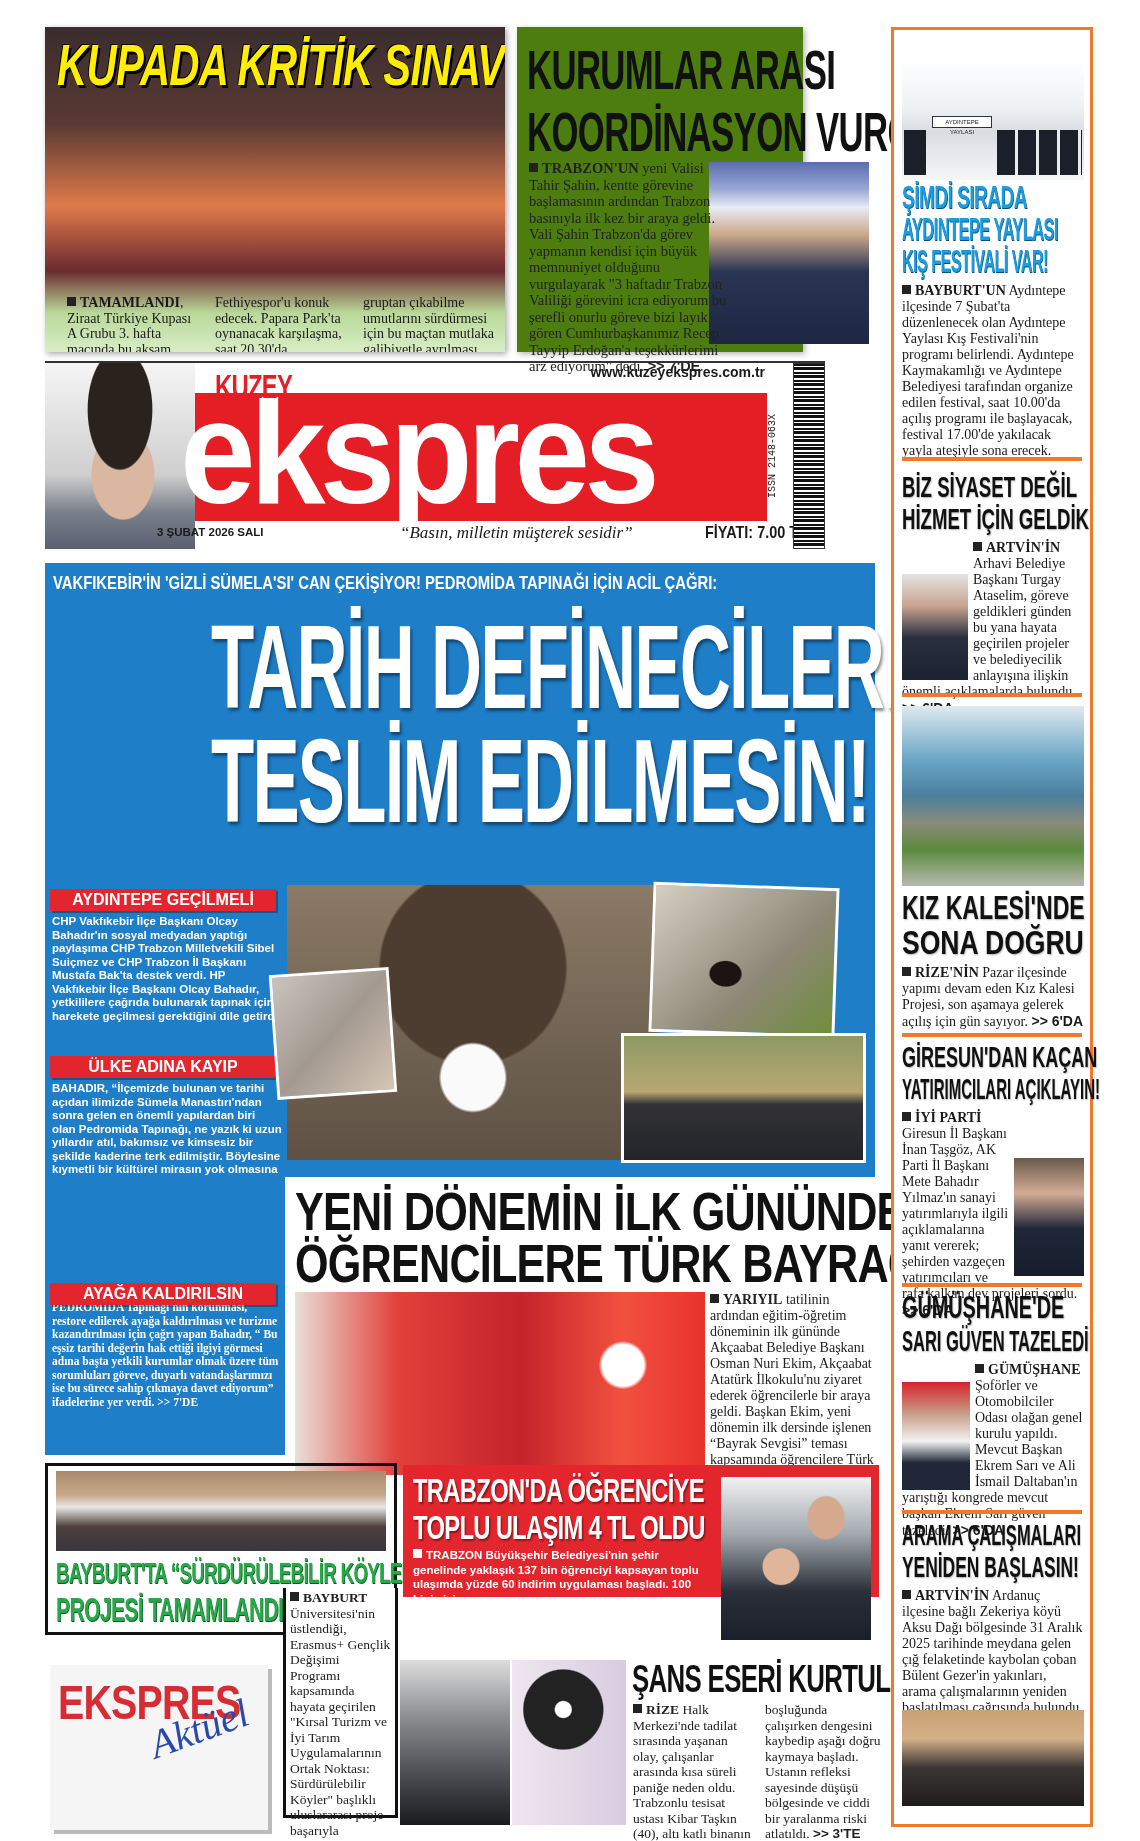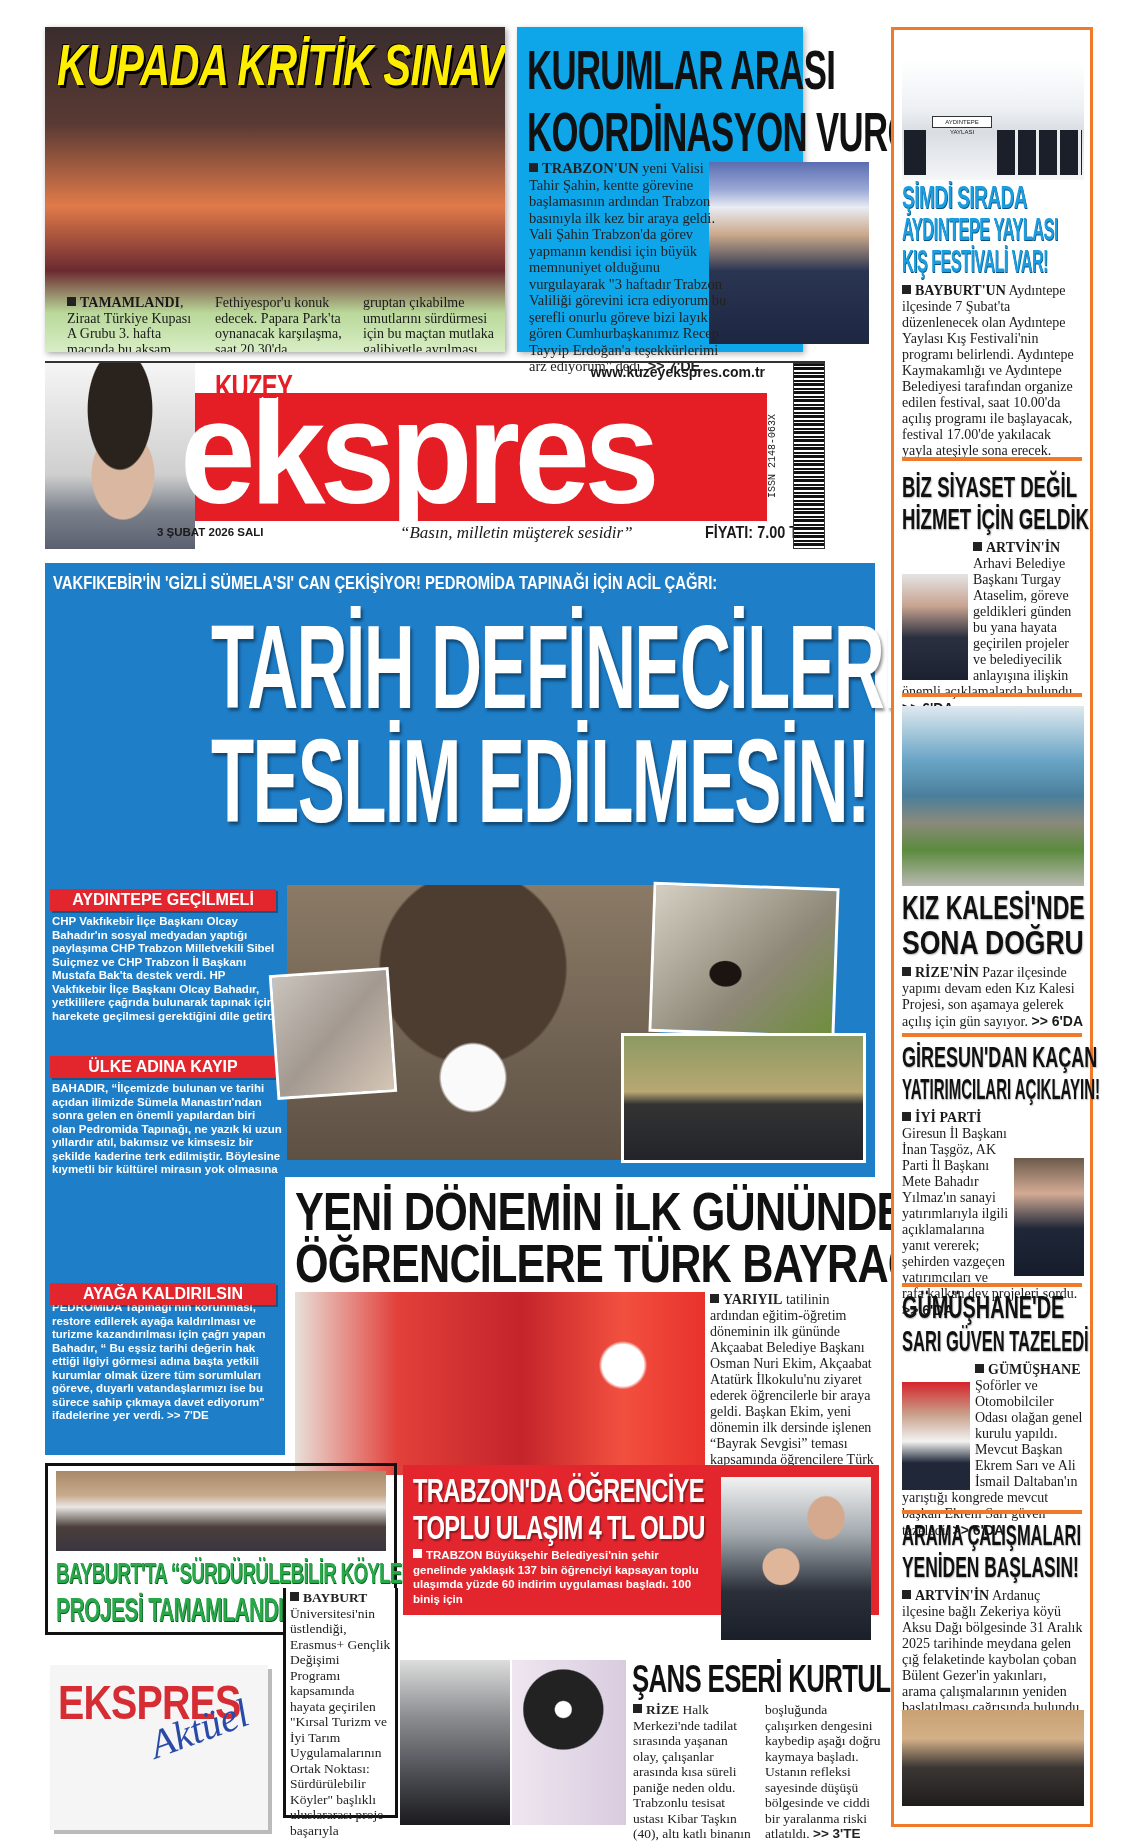--- a/index.html
+++ b/index.html
@@ -13,21 +13,21 @@
   .lead { font-weight: bold; }
   .ref { font-weight: bold; font-family: "Liberation Sans", sans-serif; }
 
   
   #sport { left: 45px; top: 27px; width: 460px; height: 325px; box-shadow: 2px 2px 6px rgba(0,0,0,.35); background: linear-gradient(180deg,#3a2d2e 0%,#5a3a34 30%,#e07a4a 55%,#6b2a30 75%,#b9d99a 88%,#d9edc6 100%); }
   #sport .title { left: 12px; top: 4px; font-size: 58px; color: #ffee00; text-shadow: 3px 3px 0 #000, -1px -1px 0 #000; transform: scaleX(0.72); font-style: italic; }
   #sport .cols { left: 22px; top: 268px; width: 430px; display: flex; gap: 14px; }
   #sport .cols div { flex: 1; font-size: 14px; line-height: 15.5px; }
 
   
-  #kurum { left: 517px; top: 27px; width: 286px; height: 325px; background: #0ea5e9; box-shadow: 2px 2px 6px rgba(0,0,0,.3); }
+  #kurum { left: 517px; top: 27px; width: 286px; height: 325px; background: #4d7c0f; box-shadow: 2px 2px 6px rgba(0,0,0,.3); }
   #kurum .t1, #kurum .t2 { left: 10px; font-size: 56px; color: #111; transform: scaleX(0.62); }
   #kurum .t1 { top: 10px; }
   #kurum .t2 { top: 72px; }
   #kurum .body { left: 12px; top: 133px; width: 200px; }
   #kurum .pic { left: 192px; top: 135px; width: 160px; height: 182px; background: linear-gradient(180deg,#5a6db0 0%,#9aa7d6 15%,#e9ecf3 25%,#caa88a 40%,#2a3552 60%,#1d2742 100%); }
 
   
   #rcol { left: 891px; top: 27px; width: 202px; height: 1800px; border: 3px solid #f07a2a; background: #fff; }
   .rsec { position: absolute; left: 8px; width: 182px; }
   .rtitle { font-family: "Liberation Sans", sans-serif; font-weight: 900; font-size: 30px; line-height: 30px; color: #111; transform: scaleX(0.62); transform-origin: left top; white-space: nowrap; text-shadow: 1px 1px 2px rgba(0,0,0,.3); }
@@ -75,21 +75,21 @@
   #bay2 { left: 283px; top: 1590px; width: 115px; height: 230px; border: 3px solid #111; border-top: none; padding: 2px 4px; background: #fff; font-size: 13.5px; line-height: 15.5px; }
 
   
   #akt { left: 50px; top: 1665px; width: 218px; height: 165px; background: #f5f5f5; box-shadow: 4px 4px 0 #bbb; }
   #akt .logo { left: 8px; top: 10px; font-family: "Liberation Sans", sans-serif; font-weight: 900; font-size: 48px; color: #d62d35; letter-spacing: -1px; transform: scaleX(0.82); transform-origin: left top; }
   #akt .script { left: 98px; top: 40px; font-family: "Liberation Serif", serif; font-style: italic; font-size: 40px; color: #2a4aa8; transform: rotate(-20deg); }
   #akt .items { left: 8px; top: 97px; font-family: "Liberation Sans", sans-serif; font-weight: 900; font-size: 13.5px; line-height: 20px; }
   #akt .items .dot { display: inline-block; width: 11px; height: 11px; border-radius: 50%; background: #111; margin-right: 5px; vertical-align: -1px; }
 
   
-  #ulas { left: 403px; top: 1465px; width: 476px; height: 150px; background: #e3262e; }
+  #ulas { left: 403px; top: 1465px; width: 476px; height: 132px; background: #e3262e; }
   #ulas .t1, #ulas .t2 { font-size: 34px; color: #fff; text-shadow: 2px 2px 2px rgba(0,0,0,.4); transform: scaleX(0.7); }
   #ulas .t1 { left: 10px; top: 6px; }
   #ulas .t2 { left: 10px; top: 43px; }
   #ulas .cols { left: 10px; top: 83px; width: 300px; display: flex; gap: 14px; }
   #ulas .cols div { flex: 1; font-family: "Liberation Sans", sans-serif; font-weight: bold; font-size: 11.5px; line-height: 14.5px; color: #fff; }
   #ulas .pic { left: 318px; top: 12px; width: 150px; height: 163px; background: radial-gradient(ellipse at 40% 55%,#e0b69a 0 14%,transparent 15%), radial-gradient(ellipse at 70% 25%,#d4a98e 0 12%,transparent 13%), linear-gradient(180deg,#f2f2f2 0%,#a2a9ae 35%,#2a2f3a 70%,#1b1f2a 100%); }
 
   
   #sans .pic1 { left: 400px; top: 1660px; width: 110px; height: 165px; background: linear-gradient(180deg,#ddd 0%,#8a8c8f 35%,#4a4c52 70%,#1b1b1d 100%); }
   #sans .pic2 { left: 512px; top: 1660px; width: 114px; height: 165px; background: radial-gradient(circle at 45% 30%,#fff 0 6%,#222 7% 30%,transparent 31%), linear-gradient(90deg,#efe6f0,#d8ccdf); }
@@ -139,21 +139,21 @@
   <div class="redbar" style="top:493px;">ÜLKE ADINA KAYIP</div>
   <div class="leadtxt" style="top:519px;">BAHADIR, “İlçemizde bulunan ve tarihi açıdan ilimizde Sümela Manastırı'ndan sonra gelen en önemli yapılardan biri olan Pedromida Tapınağı, ne yazık ki uzun yıllardır atıl, bakımsız ve kimsesiz bir şekilde kaderine terk edilmiştir. Böylesine kıymetli bir kültürel mirasın yok olmasına göz yummak, yalnızca ilçemiz için değil, ülkemizin tarihsel ve kültürel değerleri açısından da telafisi güç bir kayıptır” dedi.</div>
   <div class="redbar" style="top:720px; z-index:2;">AYAĞA KALDIRILSIN</div>
 
   <div class="abs cave"></div>
   <div class="abs rock"></div>
   <div class="abs fresco"></div>
   <div class="abs group"></div>
 </div>
 <div class="abs" style="left:45px; top:1177px; width:240px; height:278px; background:#1e7ec8;">
-  <div class="leadtxt" style="top:124px;">PEDROMİDA Tapınağı'nın korunması, restore edilerek ayağa kaldırılması ve turizme kazandırılması için çağrı yapan Bahadır, “ Bu eşsiz tarihi değerin hak ettiği ilgiyi görmesi adına başta yetkili kurumlar olmak üzere tüm sorumluları göreve, duyarlı vatandaşlarımızı ise bu sürece sahip çıkmaya davet ediyorum” ifadelerine yer verdi. &gt;&gt; 7'DE</div>
+  <div class="leadtxt" style="top:124px;font-family:Liberation Serif, serif;">PEDROMİDA Tapınağı'nın korunması, restore edilerek ayağa kaldırılması ve turizme kazandırılması için çağrı yapan Bahadır, “ Bu eşsiz tarihi değerin hak ettiği ilgiyi görmesi adına başta yetkili kurumlar olmak üzere tüm sorumluları göreve, duyarlı vatandaşlarımızı ise bu sürece sahip çıkmaya davet ediyorum” ifadelerine yer verdi. &gt;&gt; 7'DE</div>
 </div>
 
 <div id="yeni">
   <div class="abs cond t1" style="left:295px; top:1180px;">YENİ DÖNEMİN İLK GÜNÜNDE</div>
   <div class="abs cond t2" style="left:295px; top:1232px;">ÖĞRENCİLERE TÜRK BAYRAĞI</div>
   <div class="abs pic"></div>
   <div class="abs body serif-body"><span class="sq"></span><span class="lead">YARIYIL</span><span> tatilinin ardından eğitim-öğretim döneminin ilk gününde Akçaabat Belediye Başkanı Osman Nuri Ekim, Akçaabat Atatürk İlkokulu'nu ziyaret ederek öğrencilerle bir araya geldi. Başkan Ekim, yeni dönemin ilk dersinde işlenen “Bayrak Sevgisi” teması kapsamında öğrencilere Türk bayrağı dağıttı.</span> <span class="ref">&gt;&gt; 7'DE</span></div>
 </div>
 
 <div id="bay" class="abs">

